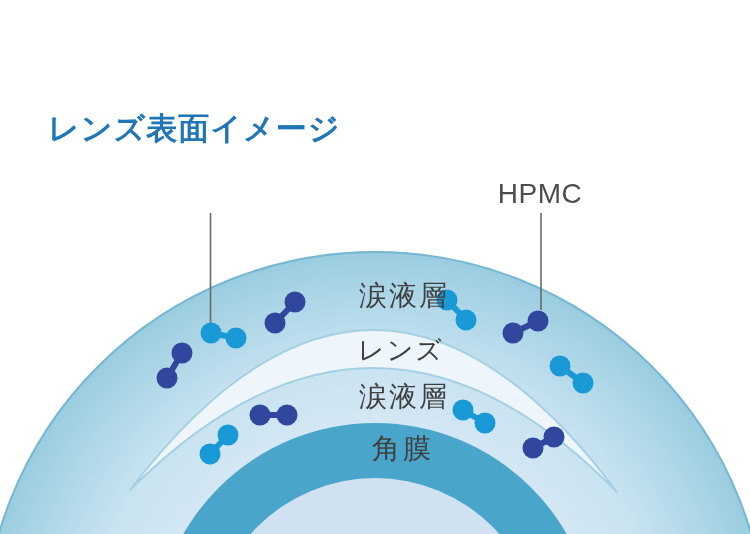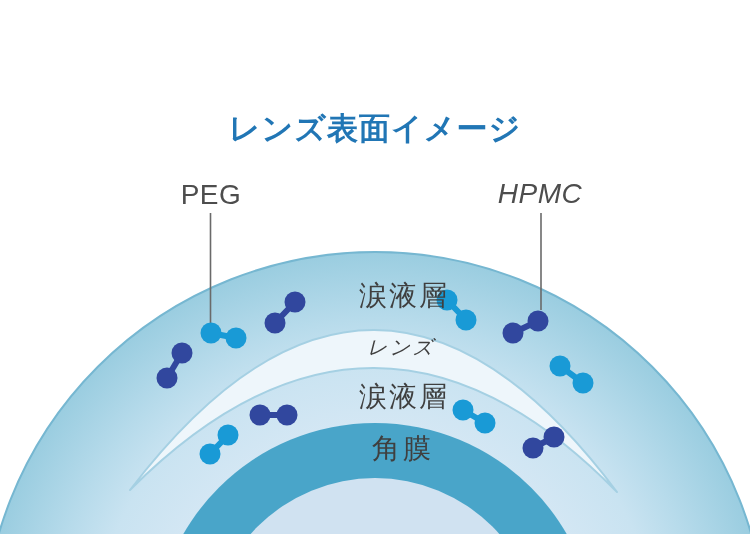--- a/index.html
+++ b/index.html
@@ -4,40 +4,41 @@
 <style>
   html,body{margin:0;padding:0;background:#fff;}
   .stage{
     position:relative;width:750px;height:534px;overflow:hidden;
     background:var(--background,#fff);
     font-family:"Liberation Sans","DejaVu Sans",sans-serif;
   }
   .stage svg{position:absolute;left:0;top:0;}
 
   .title{
-    position:absolute;left:0;right:0;top:108px;text-align:center;
+    position:absolute;left:0;right:0;top:108px;text-align:left;
     font-size:31px;font-weight:bold;letter-spacing:1px;
     color:var(--title-color,#2176b5);
+    padding-left:48px;
   }
   .ann{
     position:absolute;transform:translateX(-50%);
     font-size:28px;line-height:1;letter-spacing:.5px;
     color:var(--annotation-text,#4d4d4d);
   }
   .ann.peg{left:211px;top:181px;}
-  .ann.hpmc{left:540px;top:180px;font-style:italic;}
+  .ann.hpmc{left:540px;top:180px;}
 
   .layer-label{
     position:absolute;transform:translateX(-50%);
     font-size:28px;line-height:1;letter-spacing:2px;
     color:var(--layer-text,#3f3f3f);
     margin-left:24px;
   }
   .layer-label.tear-upper{left:380px;top:282px;}
-  .layer-label.lens{left:377px;top:337px;font-size:20px;font-style:italic;}
+  .layer-label.lens{left:377px;top:337px;font-size:26px;}
   .layer-label.tear-lower{left:380px;top:383px;}
   .layer-label.cornea{left:379px;top:437px;letter-spacing:3px;font-family:Liberation Mono, monospace;}
 
   .dome{fill:url(#domeGrad);stroke:var(--dome-stroke,#76b7d1);stroke-width:2;}
   .cornea-arc{fill:var(--cornea-fill,#49a5c9);}
   .inner-zone{fill:var(--inner-fill,#d0e2f1);}
   .lens-body{fill:var(--lens-fill,#eef6fb);stroke:var(--lens-stroke,#a5d0e3);stroke-width:2;stroke-linejoin:round;}
   .pointer{stroke:var(--pointer-line,#6a6a6a);stroke-width:1.6;}
   .mol-link{stroke-width:6;stroke-linecap:round;fill:none;}
   .mol-link.navy{stroke:var(--molecule-navy,#31479e);}
@@ -126,19 +127,18 @@
         </g>
         <g>
           <line x1="533" y1="448" x2="554" y2="437" class="mol-link navy"></line>
           <circle cx="533" cy="448" r="10.5" class="mol-dot navy"></circle>
           <circle cx="554" cy="437" r="10.5" class="mol-dot navy"></circle>
         </g>
       </g>
   </svg>
 
   <div class="title">レンズ表面イメージ</div>
-  <div class="ann peg">PEG</div>
   <div class="ann hpmc">HPMC</div>
   <div class="layer-label tear-upper">涙液層</div>
   <div class="layer-label lens">レンズ</div>
   <div class="layer-label tear-lower">涙液層</div>
   <div class="layer-label cornea">角膜</div>
 </div>
 
 </body></html>

